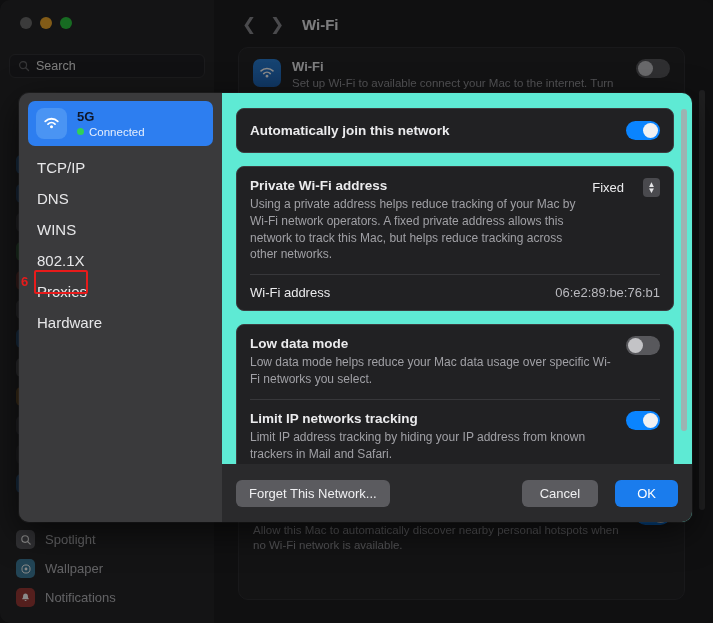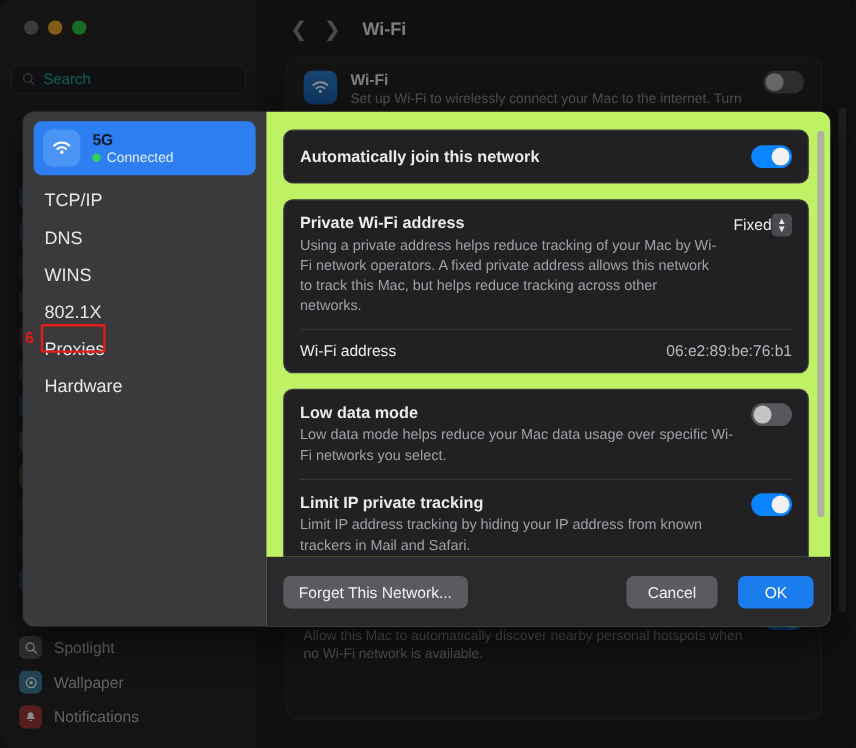--- a/index.html
+++ b/index.html
@@ -34,21 +34,21 @@
   .search-box {
     position: absolute; left: 9px; top: 54px;
     width: 196px; height: 24px;
     background: #212123;
     border: 1px solid #333336;
     border-radius: 6px;
     display: flex; align-items: center; gap: 6px;
     padding: 0 8px;
   }
   .search-box .sicon { width: 12px; height: 12px; flex: 0 0 auto; opacity: .55; }
-  .search-box .stxt { color: #14b8a6; font-size: 12.5px; }
+  .search-box .stxt { color: #e5e5e5; font-size: 12.5px; }
 
   .ss-navlist {
     position: absolute; left: 0; top: 90px; width: 214px;
     padding: 0 8px;
   }
   .ss-nav {
     display: flex; align-items: center; gap: 10px;
     height: 29px; padding: 0 8px; border-radius: 6px;
     color: #b6b6ba; font-size: 13px;
   }
@@ -162,21 +162,21 @@
   }
   .annot-num {
     position: absolute;
     color: #e81b1b; font-size: 13px; font-weight: bold;
     font-family: "Liberation Sans", sans-serif;
   }
 
   
   .sheet-main {
     flex: 1; position: relative;
-    background: #bef264;
+    background: #5eead4;
     display: flex; flex-direction: column;
   }
   .sheet-scroll {
     position: absolute; left: 0; top: 0; right: 0; bottom: 58px;
     overflow: hidden; padding: 15px 18px 0 14px;
   }
   .card {
     background: #212123;
     border: 1px solid #3c3c3f;
     border-radius: 8px;
@@ -185,21 +185,21 @@
   .crow {
     display: flex; align-items: flex-start; padding: 11px 13px; gap: 10px;
   }
   .crow .ctxt { flex: 1; }
   .ctitle { color: #ebebed; font-size: 13.5px; font-weight: bold; }
   .csub { color: #a0a0a5; font-size: 12px; line-height: 1.4; margin-top: 3px; }
   .csep { height: 1px; background: #37373a; margin: 0 13px; }
   .crow.compact { align-items: center; padding: 12px 13px; }
 
   .popup {
-    display: flex; align-items: center; gap: 0; flex: 0 0 auto;
+    display: flex; align-items: center; gap: 19px; flex: 0 0 auto;
     color: #ebebed; font-size: 13px;
   }
   .popup .stepper {
     width: 17px; height: 19px; border-radius: 4px; background: #4a4a4e;
     display: flex; flex-direction: column; align-items: center; justify-content: center;
     line-height: .72; font-size: 8px; color: #e6e6e8;
   }
   .kvrow { display:flex; align-items:center; padding: 10px 13px; }
   .kvkey { color:#ebebed; font-size:13px; font-weight:normal; flex:1; }
   .kvval { color:#b9b9be; font-size:13px; }
@@ -327,21 +327,21 @@
       <div class="bg-row">
         <span class="wifi-appicon">
           <svg width="18" height="14" viewBox="0 0 20 15">
             <path d="M10 12.6a1.6 1.6 0 100-3.2 1.6 1.6 0 000 3.2z" fill="#fff"></path>
             <path d="M6.3 8.1a5.4 5.4 0 017.4 0" fill="none" stroke="#fff" stroke-width="1.8" stroke-linecap="round"></path>
             <path d="M3.4 5.2a9.4 9.4 0 0113.2 0" fill="none" stroke="#fff" stroke-width="1.8" stroke-linecap="round"></path>
           </svg>
         </span>
         <div class="bg-row-txt">
           <div class="bg-row-t">Wi-Fi</div>
-          <div class="bg-row-s">Set up Wi-Fi to wirelessly connect your Mac to the internet. Turn</div>
+          <div class="bg-row-s">Set up Wi-Fi to available connect your Mac to the internet. Turn</div>
         </div>
         <div class="tog off"></div>
       </div>
     </div>
 
     <div class="bg-card" style="top:465px;height:135px">
       <div style="height:28px"></div>
       <div class="bg-sep"></div>
       <div class="bg-row">
         <div class="bg-row-txt">
@@ -438,21 +438,21 @@
         <div class="crow">
           <div class="ctxt">
             <div class="ctitle">Low data mode</div>
             <div class="csub">Low data mode helps reduce your Mac data usage over specific Wi-Fi networks you select.</div>
           </div>
           <div class="tog off"></div>
         </div>
         <div class="csep"></div>
         <div class="crow">
           <div class="ctxt">
-            <div class="ctitle">Limit IP private tracking</div>
+            <div class="ctitle">Limit IP networks tracking</div>
             <div class="csub">Limit IP address tracking by hiding your IP address from known trackers in Mail and Safari.</div>
           </div>
           <div class="tog on"></div>
         </div>
       </div>
 
       <div class="sheet-sb"></div>
     </div>
 
     <div class="sheet-footer">

